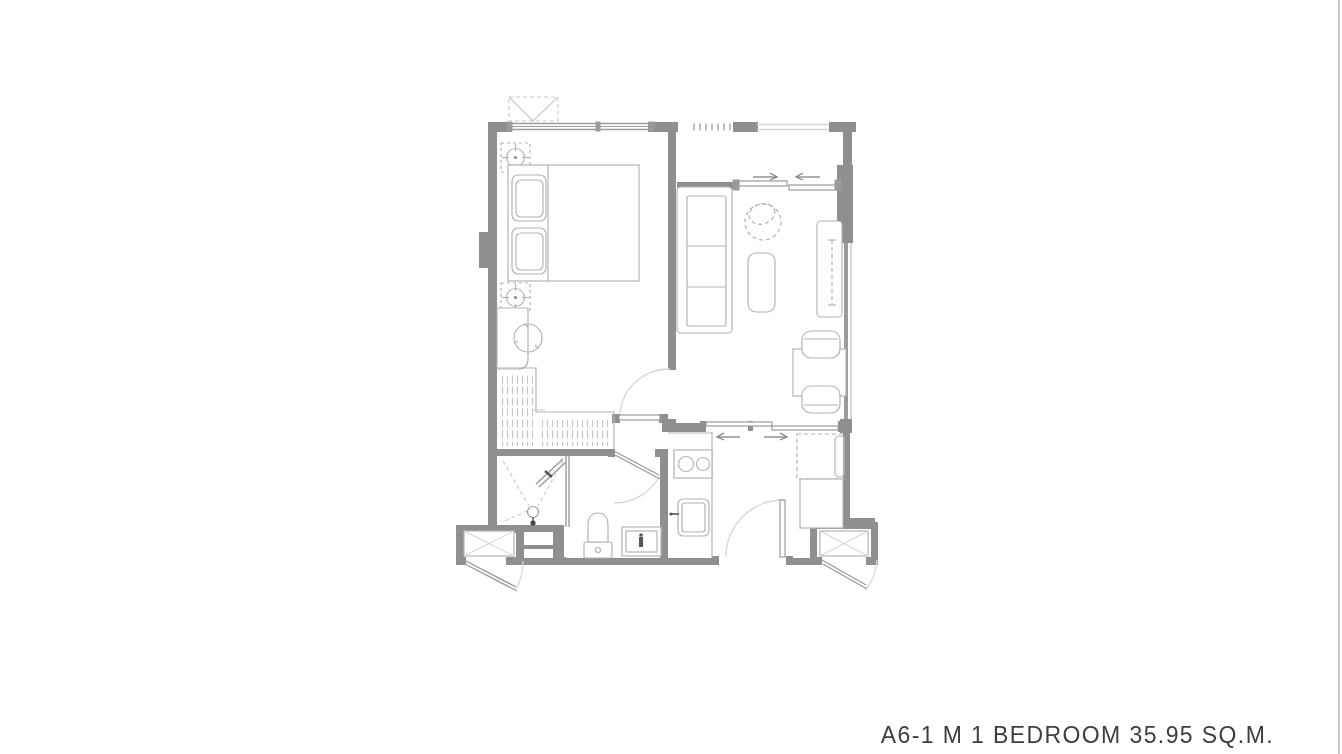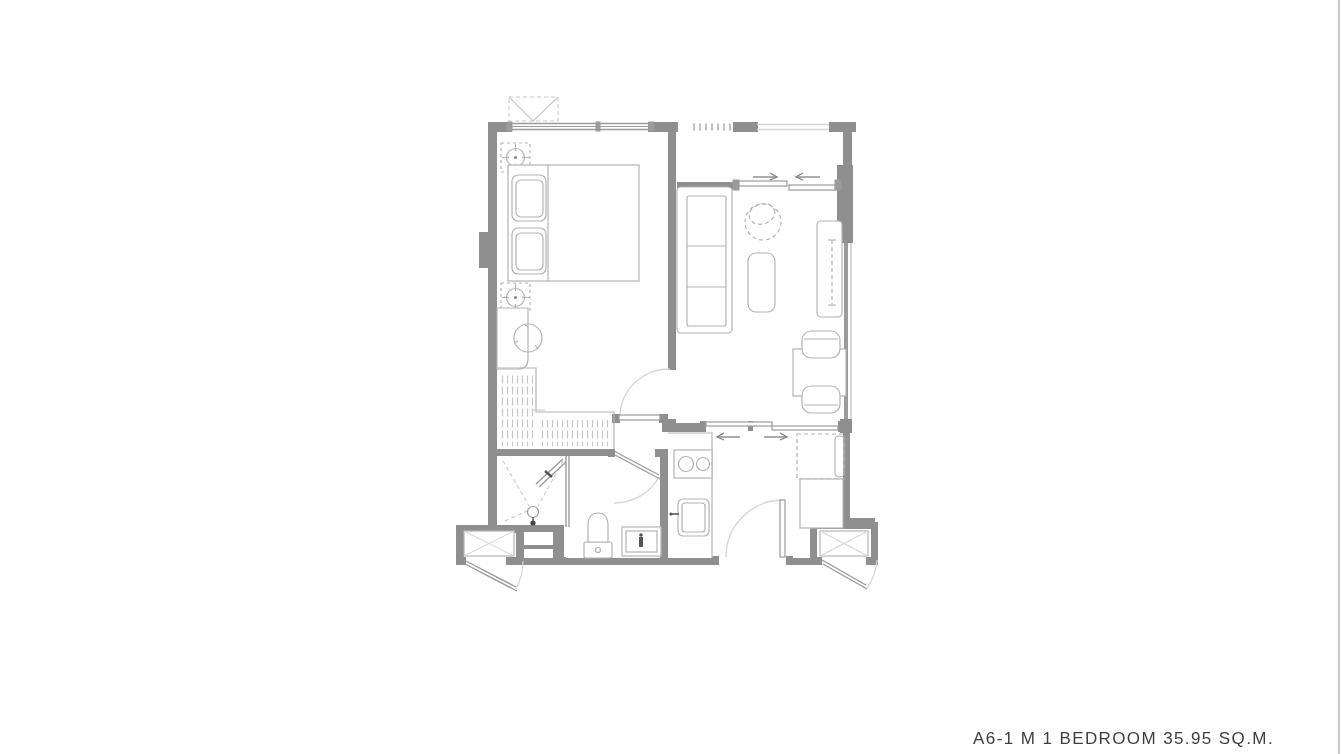--- a/index.html
+++ b/index.html
@@ -13,21 +13,21 @@
     --edge:#c9c9c9;
   }
   html,body{margin:0;padding:0;}
   body{
     width:1342px;height:754px;position:relative;background:#ffffff;overflow:hidden;
     font-family:"Liberation Sans", sans-serif;
   }
   #plan-svg{position:absolute;left:0;top:0;}
   .plan-label{
     position:absolute;right:68px;bottom:5px;
-    font-size:17px;font-weight:500;letter-spacing:1.4px;color:var(--text);
+    font-size:23px;font-weight:500;letter-spacing:1.4px;color:var(--text);
     white-space:nowrap;
     text-align:center;
   }
   .page-edge{
     position:absolute;left:1338px;top:0;width:2px;height:754px;background:var(--edge);
   }
 </style>
 </head>
 <body style="background: rgb(255, 255, 255);">
 

